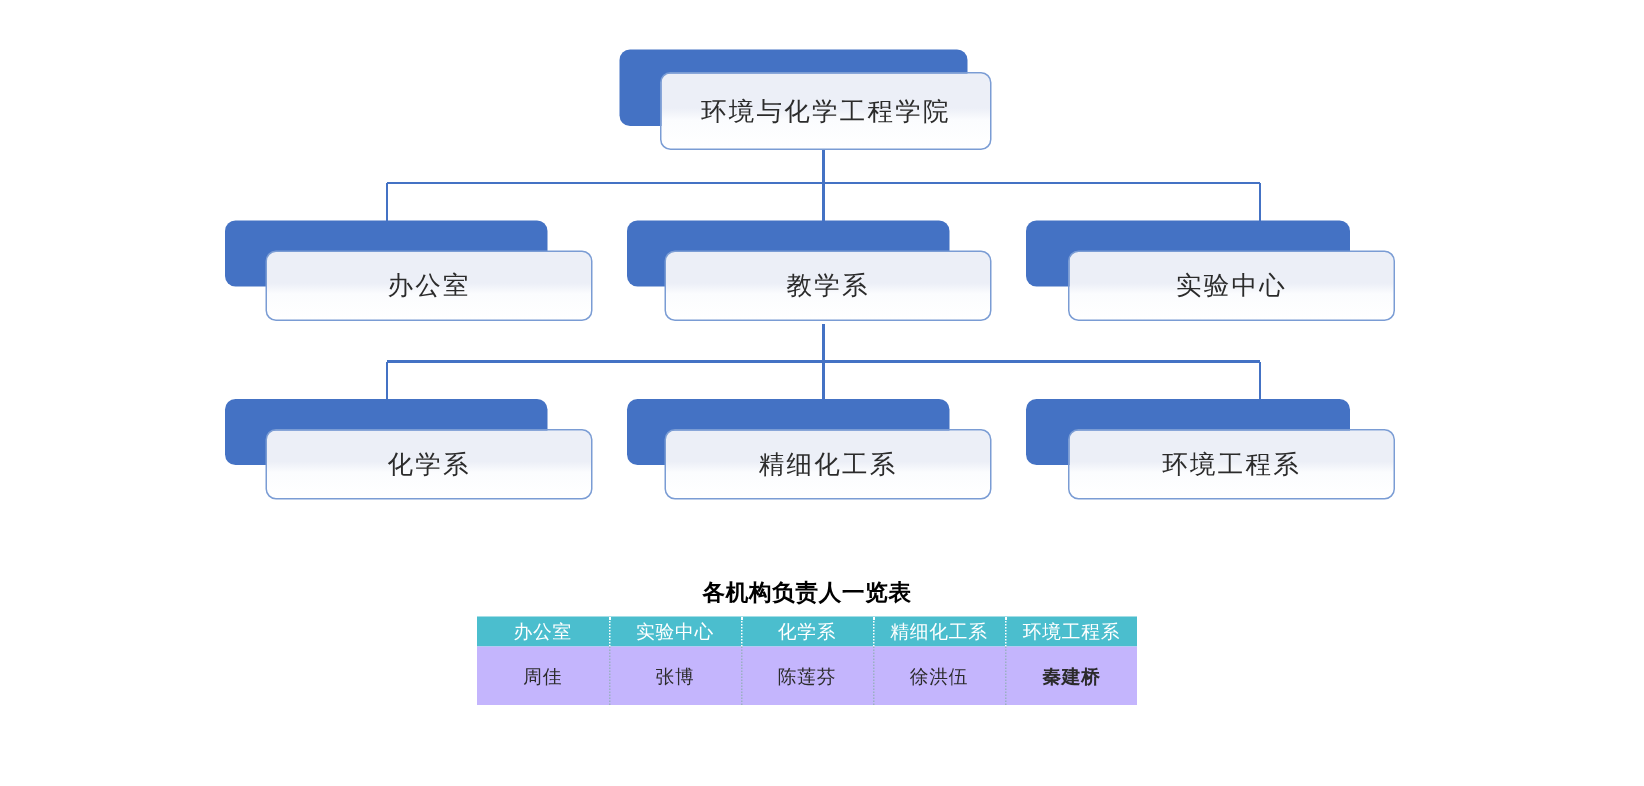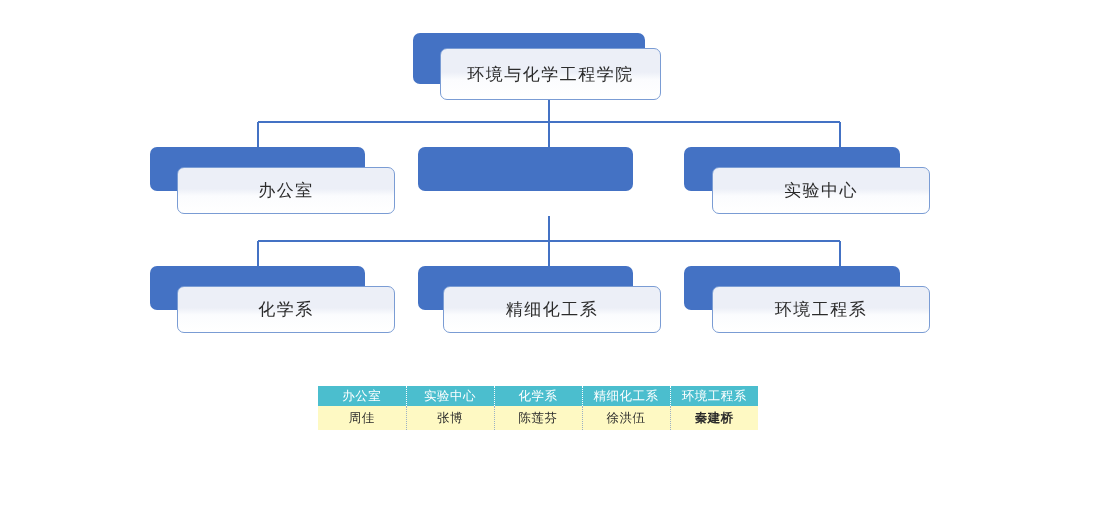--- a/index.html
+++ b/index.html
@@ -95,24 +95,24 @@
     font-weight: normal;
     height: 20px;
     line-height: 20px;
     padding: 0;
     text-align: center;
     border-right: 1px dotted #ffffff;
     letter-spacing: 0.5px;
   }
   table.roster-table th:last-child { border-right: none; }
   table.roster-table td {
-    background: #fef9c3;
+    background: #c4b5fd;
     color: #2b2b2b;
     font-size: 12.5px;
-    height: 24px;
+    height: 39px;
     line-height: 24px;
     padding: 0;
     text-align: center;
     border-right: 1px dotted #9ab0c4;
     letter-spacing: 0.5px;
   }
   table.roster-table td:last-child { border-right: none; font-weight: bold; }
 </style>
 </head>
 <body>
@@ -145,20 +145,23 @@
 
   <div class="node" style="left:150px; top:147px; width:245px; height:67px;">
     <div class="plate" style="width:215px; height:44px;"></div>
     <div class="card" style="left:27px; top:20px; width:218px; height:47px;">
       <span class="card-label">办公室</span>
     </div>
   </div>
 
   <div class="node" style="left:418px; top:147px; width:243px; height:67px;">
     <div class="plate" style="width:215px; height:44px;"></div>
+    <div class="card" style="left:25px; top:20px; width:218px; height:47px;">
+      <span class="card-label">教学系</span>
+    </div>
   </div>
 
   <div class="node" style="left:684px; top:147px; width:246px; height:67px;">
     <div class="plate" style="width:216px; height:44px;"></div>
     <div class="card" style="left:28px; top:20px; width:218px; height:47px;">
       <span class="card-label">实验中心</span>
     </div>
   </div>
 
   <div class="node" style="left:150px; top:266px; width:245px; height:67px;">
@@ -178,20 +181,21 @@
   <div class="node" style="left:684px; top:266px; width:246px; height:67px;">
     <div class="plate" style="width:216px; height:44px;"></div>
     <div class="card" style="left:28px; top:20px; width:218px; height:47px;">
       <span class="card-label">环境工程系</span>
     </div>
   </div>
 
 </div>
 
 <div id="roster">
+  <div id="roster-title">各机构负责人一览表</div>
 
   <table class="roster-table">
     <thead>
       <tr>
         <th>办公室</th>
         <th>实验中心</th>
         <th>化学系</th>
         <th>精细化工系</th>
         <th>环境工程系</th>
       </tr>

